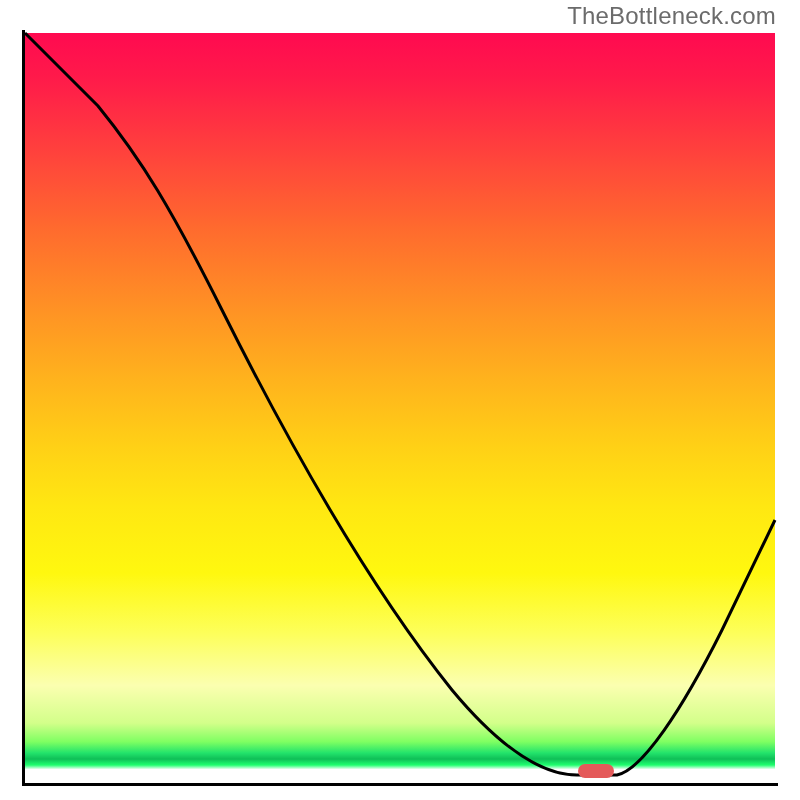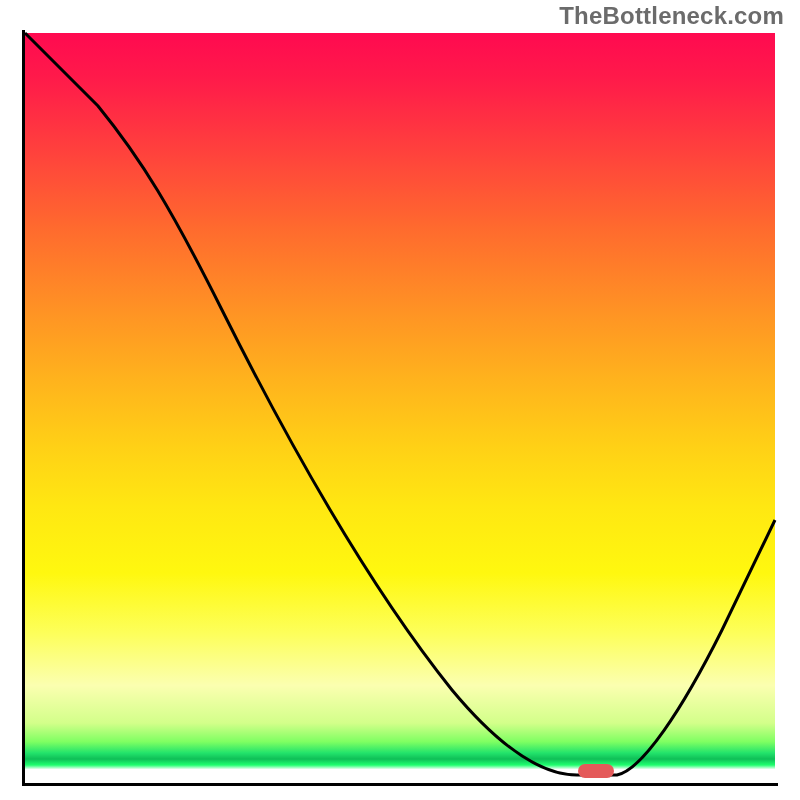--- a/index.html
+++ b/index.html
@@ -11,24 +11,24 @@
     font-family: Arial, Helvetica, sans-serif;
   }
   .wrap {
     position: relative;
     width: 800px;
     height: 800px;
   }
   .watermark {
     position: absolute;
     top: 2px;
-    right: 16px;
+    right: 24px;
     font-size: 24px;
     color: #6b6b6b;
-    font-weight: 700;
+    font-weight: 400;
     letter-spacing: 0.2px;
   }
   .plot {
     position: absolute;
     left: 22px;
     top: 30px;
     width: 756px;
     height: 756px;
   }
   .gradient {

